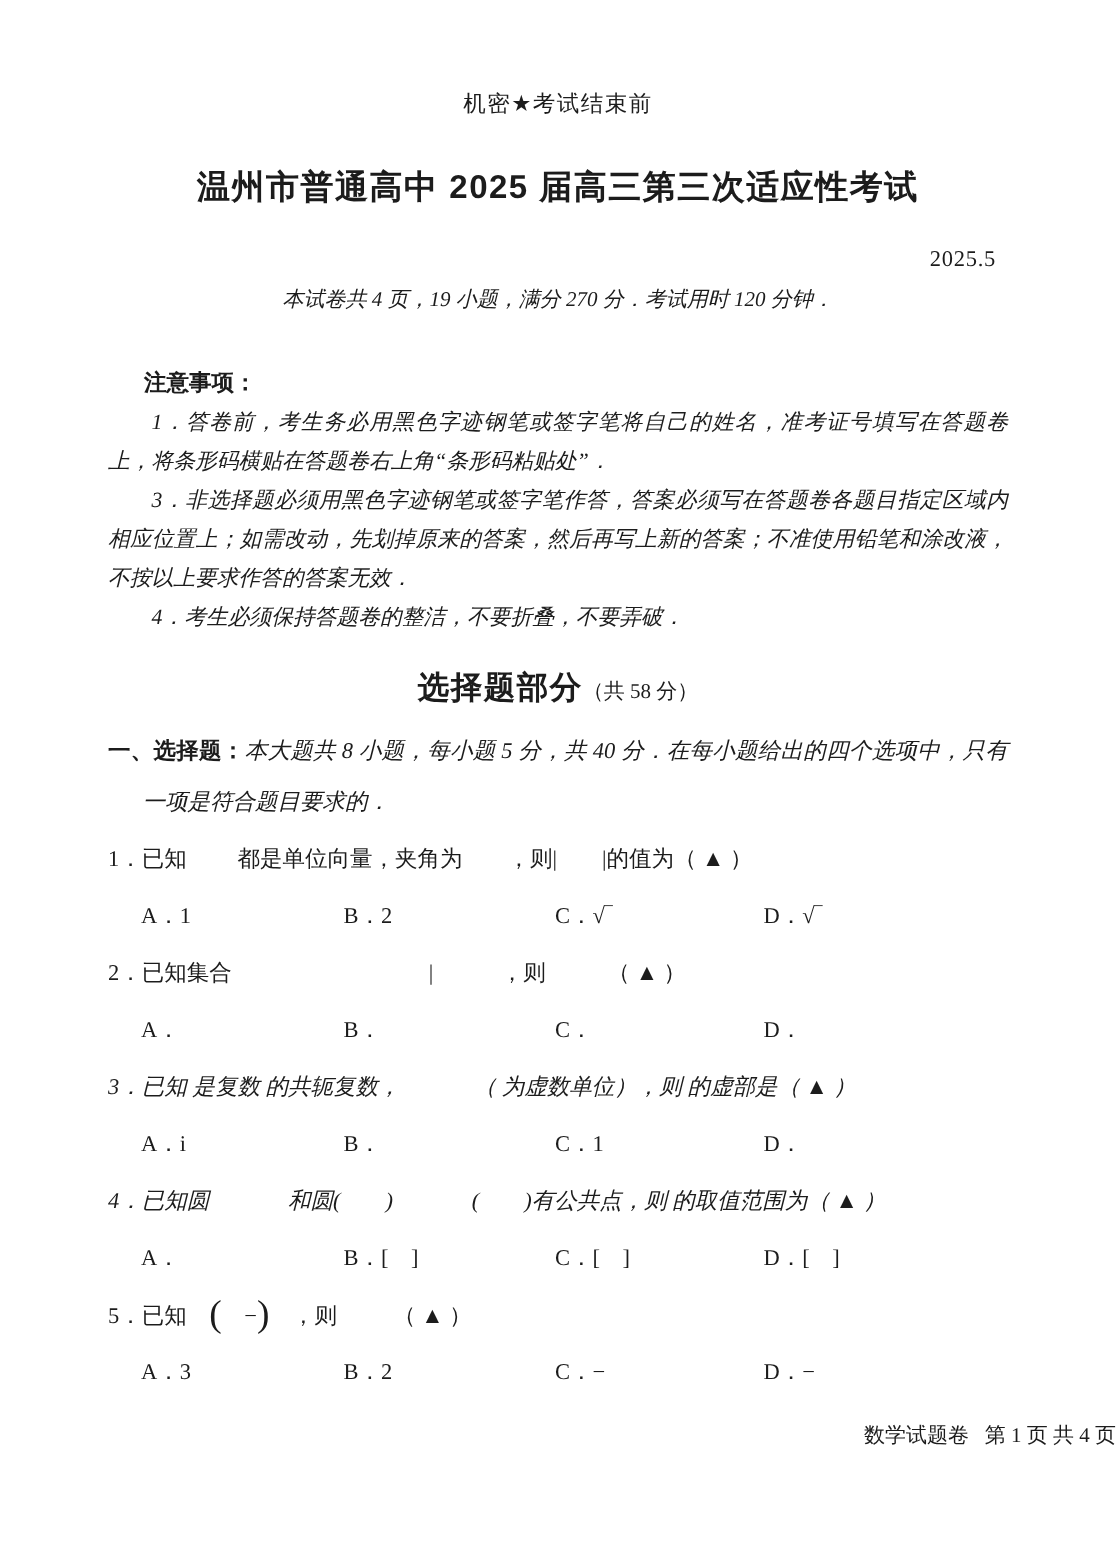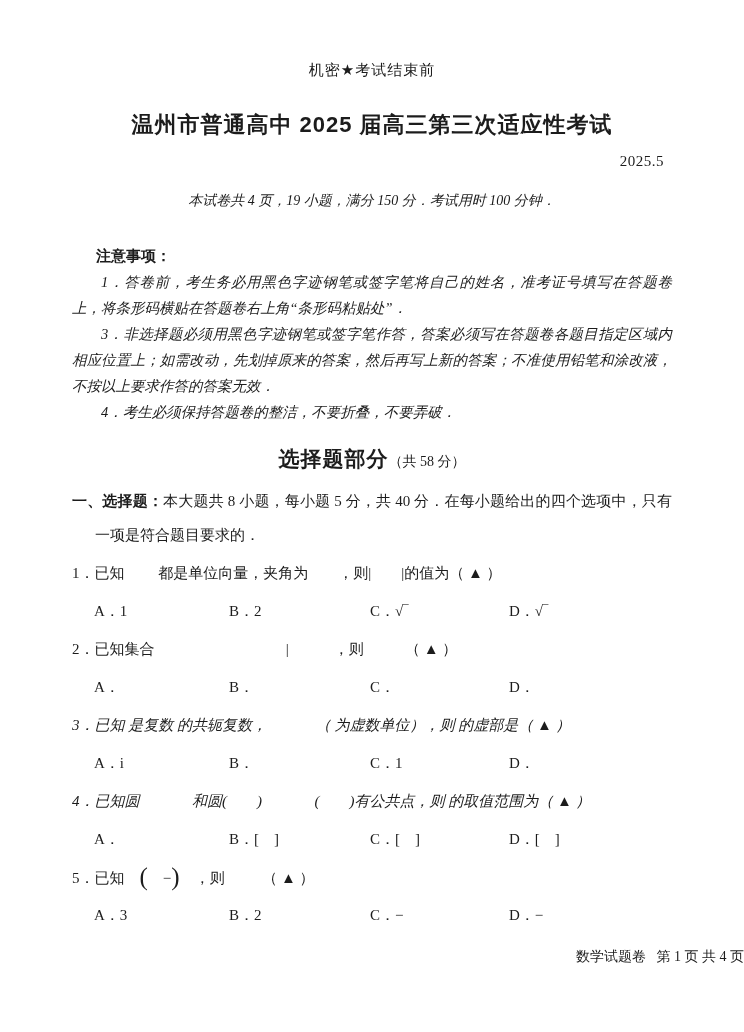--- a/index.html
+++ b/index.html
@@ -40,21 +40,21 @@
   .paper-title {
     font-size: 28px;
     font-weight: 700;
     line-height: 36px;
     letter-spacing: 4px;
     display: inline-block;
   }
   .exam-date {
     position: absolute;
     right: 8px;
-    bottom: 12px;
+    bottom: 0;
     font-size: 15px;
     letter-spacing: 0.5px;
     font-family: Liberation Serif, serif;
   }
   .paper-info {
     margin-top: 9px;
     text-align: center;
     font-size: 14px;
     line-height: 20px;
     font-style: italic;
@@ -97,21 +97,21 @@
     font-size: 15px;
     line-height: 34px;
     padding-left: 23px;
     text-indent: -23px;
     text-align: justify;
   }
   .instruction-label {
     font-family: "Liberation Sans", "DejaVu Sans", sans-serif;
     font-weight: 700;
   }
-  .instruction-text { }
+  .instruction-text { font-style: italic; }
 
   
   .questions { margin-top: 2px; }
   .qline {
     font-size: 15px;
     line-height: 38px;
     white-space: pre-wrap;
     height: 38px;
     overflow: hidden;
   }
@@ -149,21 +149,21 @@
 <div class="content">
 
   <div class="classification">机密★考试结束前</div>
 
   <div class="exam-title">温州市普通高中 2025 届高三第三次适应性考试</div>
 
   <div class="paper-title-row">
     <span class="exam-date">2025.5</span>
   </div>
 
-  <div class="paper-info">本试卷共 4 页，19 小题，满分 150 分．考试用时 100 分钟．</div>
+  <div class="paper-info">本试卷共 4 页，19 小题，满分 270 分．考试用时 120 分钟．</div>
 
   <div class="notice">
     <div class="notice-title">注意事项：</div>
     <p class="notice-item">1．答卷前，考生务必用黑色字迹钢笔或签字笔将自己的姓名，准考证号填写在答题卷上，将条形码横贴在答题卷右上角“条形码粘贴处”．</p>
     <p class="notice-item">3．非选择题必须用黑色字迹钢笔或签字笔作答，答案必须写在答题卷各题目指定区域内相应位置上；如需改动，先划掉原来的答案，然后再写上新的答案；不准使用铅笔和涂改液，不按以上要求作答的答案无效．</p>
     <p class="notice-item">4．考生必须保持答题卷的整洁，不要折叠，不要弄破．</p>
   </div>
 
   <div class="section-head">
     <span class="section-title">选择题部分</span><span class="section-score">（共 58 分）</span>

